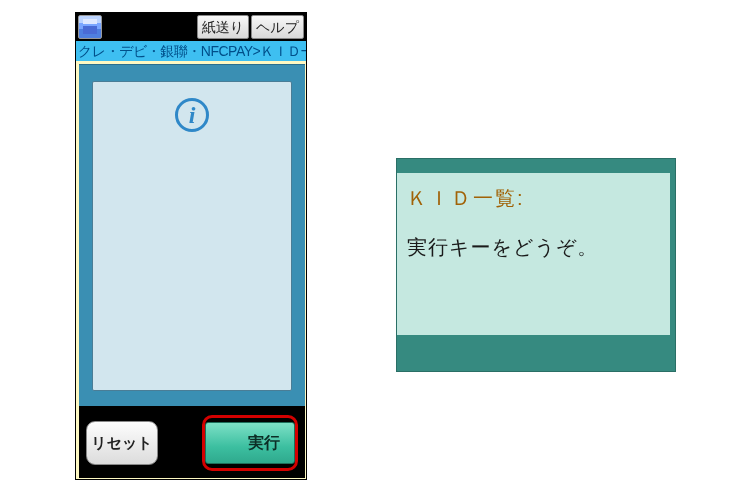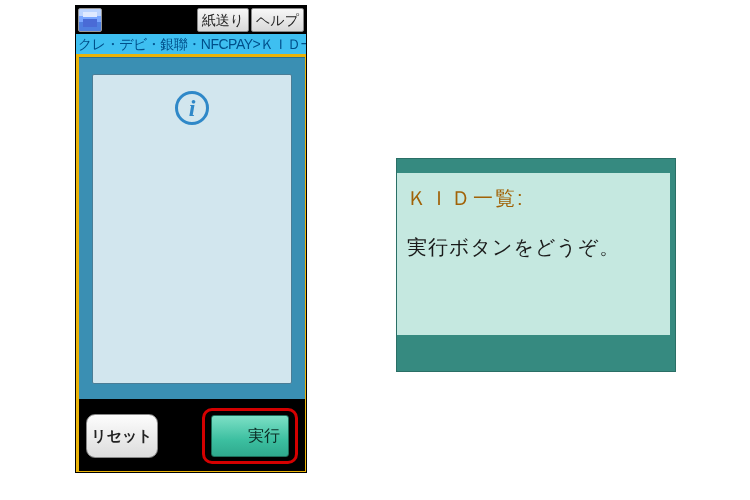--- a/index.html
+++ b/index.html
@@ -8,24 +8,24 @@
       height: 500px;
       background: #ffffff;
       font-family: "MS PGothic", "Hiragino Sans", sans-serif;
       position: relative;
     }
 
     
     .terminal {
       position: absolute;
       left: 75px;
-      top: 5px;
+      top: 12px;
       width: 232px;
       height: 468px;
-      background: #eab308;
+      background: #fef9c3;
       border: 1px solid #000;
     }
     .terminal-topbar {
       width: 100%;
       height: 28px;
       display: flex;
       align-items: flex-start;
       justify-content: space-between;
       background: #000;
     }
@@ -160,27 +160,27 @@
       width: 96px;
       height: 56px;
       border: 3px solid #d40000;
       border-radius: 10px;
       display: flex;
       align-items: center;
       justify-content: center;
       background: transparent;
     }
     .btn-exec {
-      width: 78px;
+      width: 90px;
       height: 42px;
       background: linear-gradient(#7de0c6, #3cbfa0 60%, #2fa98d);
       border: 1px solid #1d6e5a;
       border-radius: 3px;
       font-size: 16px;
-      font-weight: normal;
+      font-weight: bold;
       color: #0c2e26;
       padding-left: 28px;
     }
 
     
     .display-card {
       position: absolute;
       left: 396px;
       top: 158px;
       width: 280px;
@@ -238,15 +238,15 @@
           <button class="btn-exec">実行</button>
         </div>
       </div>
     </div>
   </div>
 </div>
 
 <div class="display-card">
   <div class="display-inner">
     <div class="display-title">ＫＩＤ一覧:</div>
-    <div class="display-msg">実行ボタンをどうぞ。</div>
+    <div class="display-msg">実行キーをどうぞ。</div>
   </div>
 </div>
 
 </body></html>

